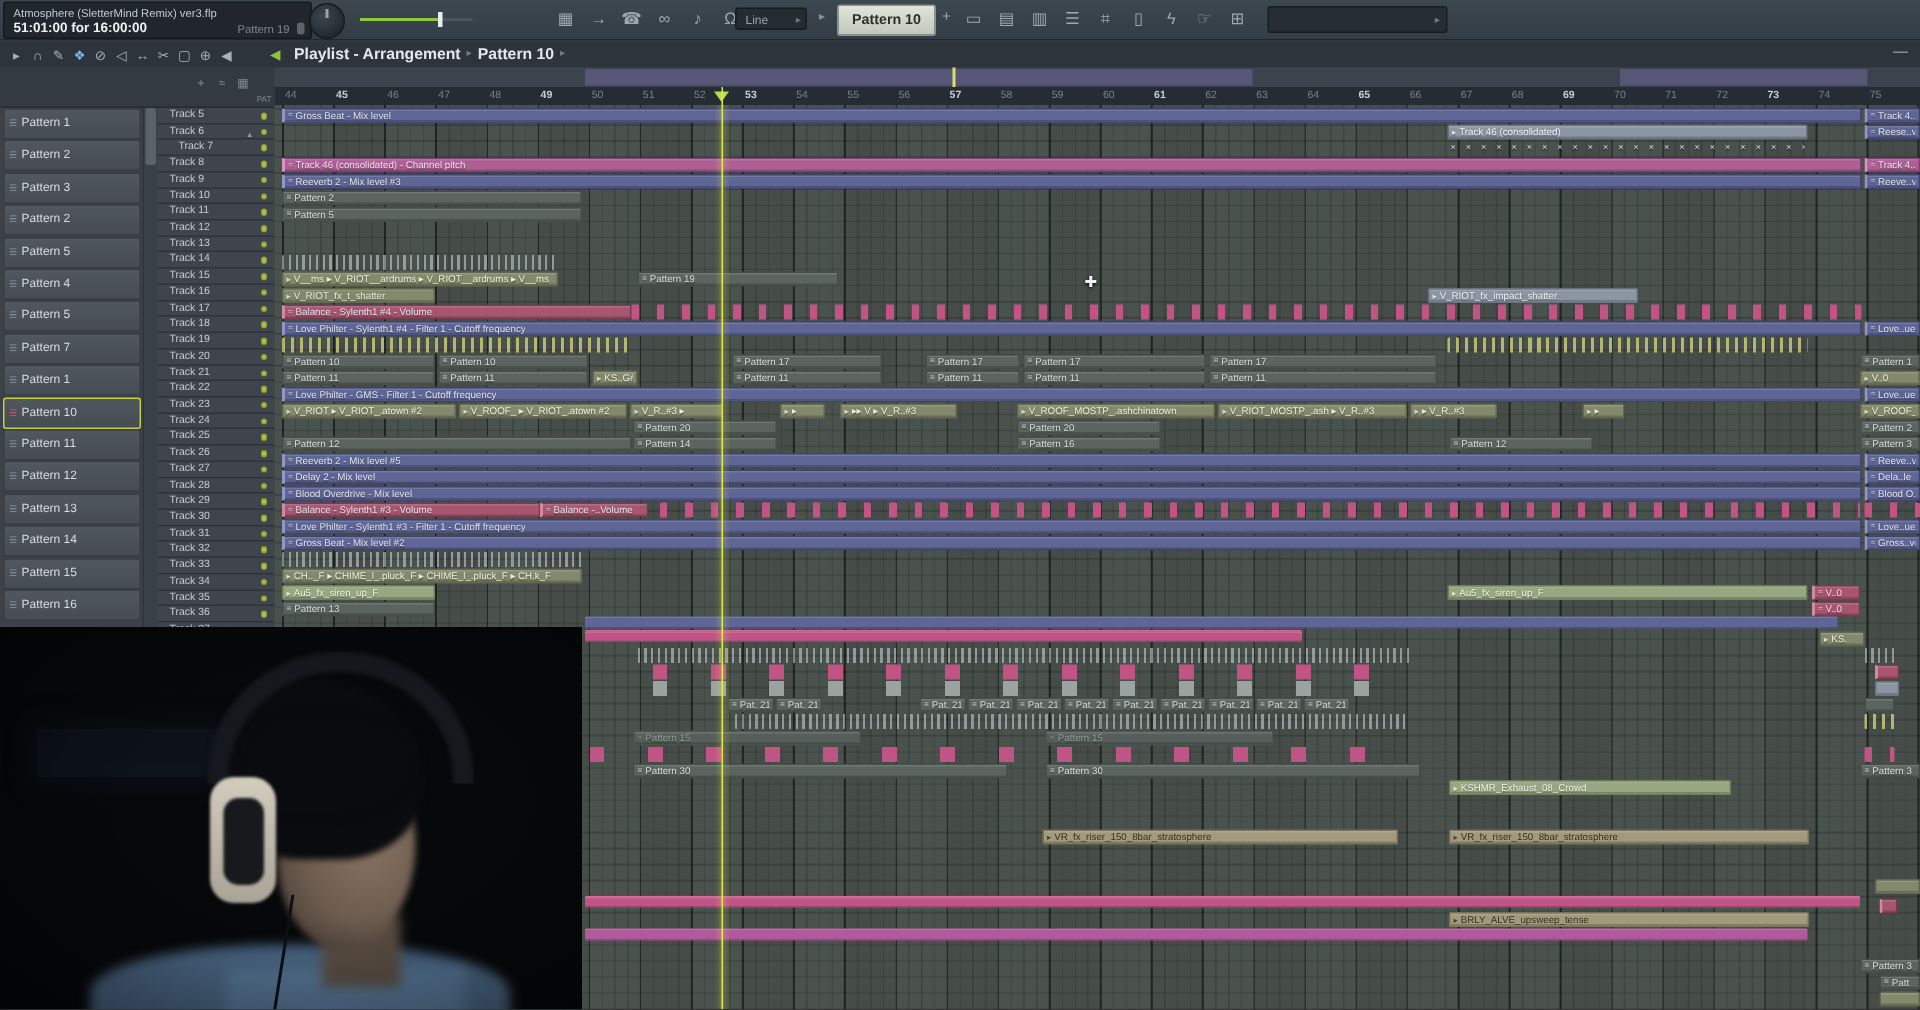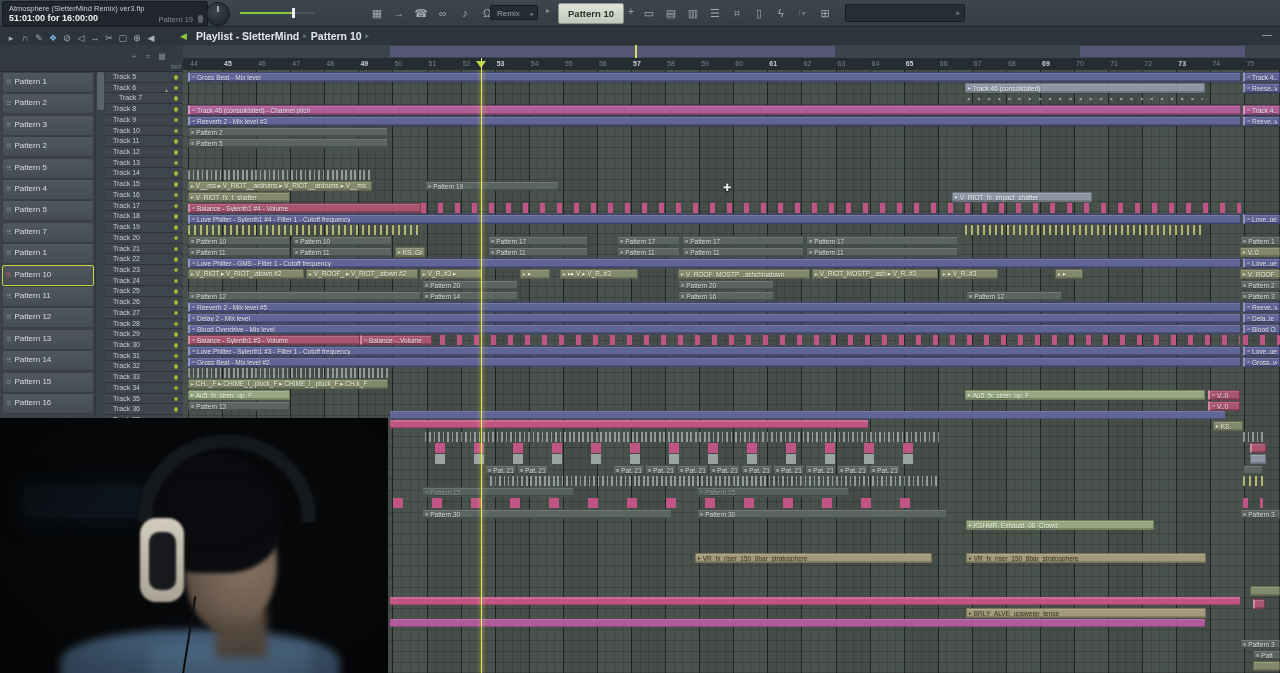--- a/index.html
+++ b/index.html
@@ -148,39 +148,39 @@
       <div id="patlabel">Pattern 19</div>
       <div id="micicon"></div>
     </div>
     <div id="knob"></div>
     <div id="mainslider">
       <div class="sl-line"></div>
       <div class="sl-handle"></div>
     </div>
     <div id="tb-icons1"><span class="tb-ic">▦</span><span class="tb-ic">→</span><span class="tb-ic">☎</span><span class="tb-ic">∞</span><span class="tb-ic">♪</span><span class="tb-ic">Ω</span></div>
     <div id="snapbox">
-      <span>Remix</span>
+      <span>Line</span>
       <span class="caret">▸</span>
     </div>
     <span id="mini-arrow">▸</span>
     <div id="patternbox">
       <span>Pattern 10</span>
     </div>
     <span id="pat-plus">+</span>
     <div id="tb-icons2"><span class="tb-ic">▭</span><span class="tb-ic">▤</span><span class="tb-ic">▥</span><span class="tb-ic">☰</span><span class="tb-ic">⌗</span><span class="tb-ic">▯</span><span class="tb-ic">ϟ</span><span class="tb-ic">☞</span><span class="tb-ic">⊞</span></div>
     <div id="dropbox">
       <span class="caret">▸</span>
     </div>
   </header>
 
   <nav id="toolbar2">
     <div id="tb-icons3"><span class="t2-ic">▸</span><span class="t2-ic">∩</span><span class="t2-ic">✎</span><span class="t2-ic hl">❖</span><span class="t2-ic">⊘</span><span class="t2-ic">◁</span><span class="t2-ic">↔</span><span class="t2-ic">✂</span><span class="t2-ic">▢</span><span class="t2-ic">⊕</span><span class="t2-ic">◀</span></div>
     <span id="bc-speaker">◀</span>
     <div id="breadcrumbs">
-      <span class="bc">Playlist - SletterMind</span>
+      <span class="bc">Playlist - Arrangement</span>
       <span class="bc-sep">▸</span>
       <span class="bc">Pattern 10</span>
       <span class="bc-sep">▸</span>
     </div>
     <span id="winmin">—</span>
   </nav>
 
   <aside id="patside">
     <div id="patside-head"><span class="ps-ic">▦</span><span class="ps-ic">✚</span><span class="ps-ic">≈</span></div>
     <div id="patlist">

